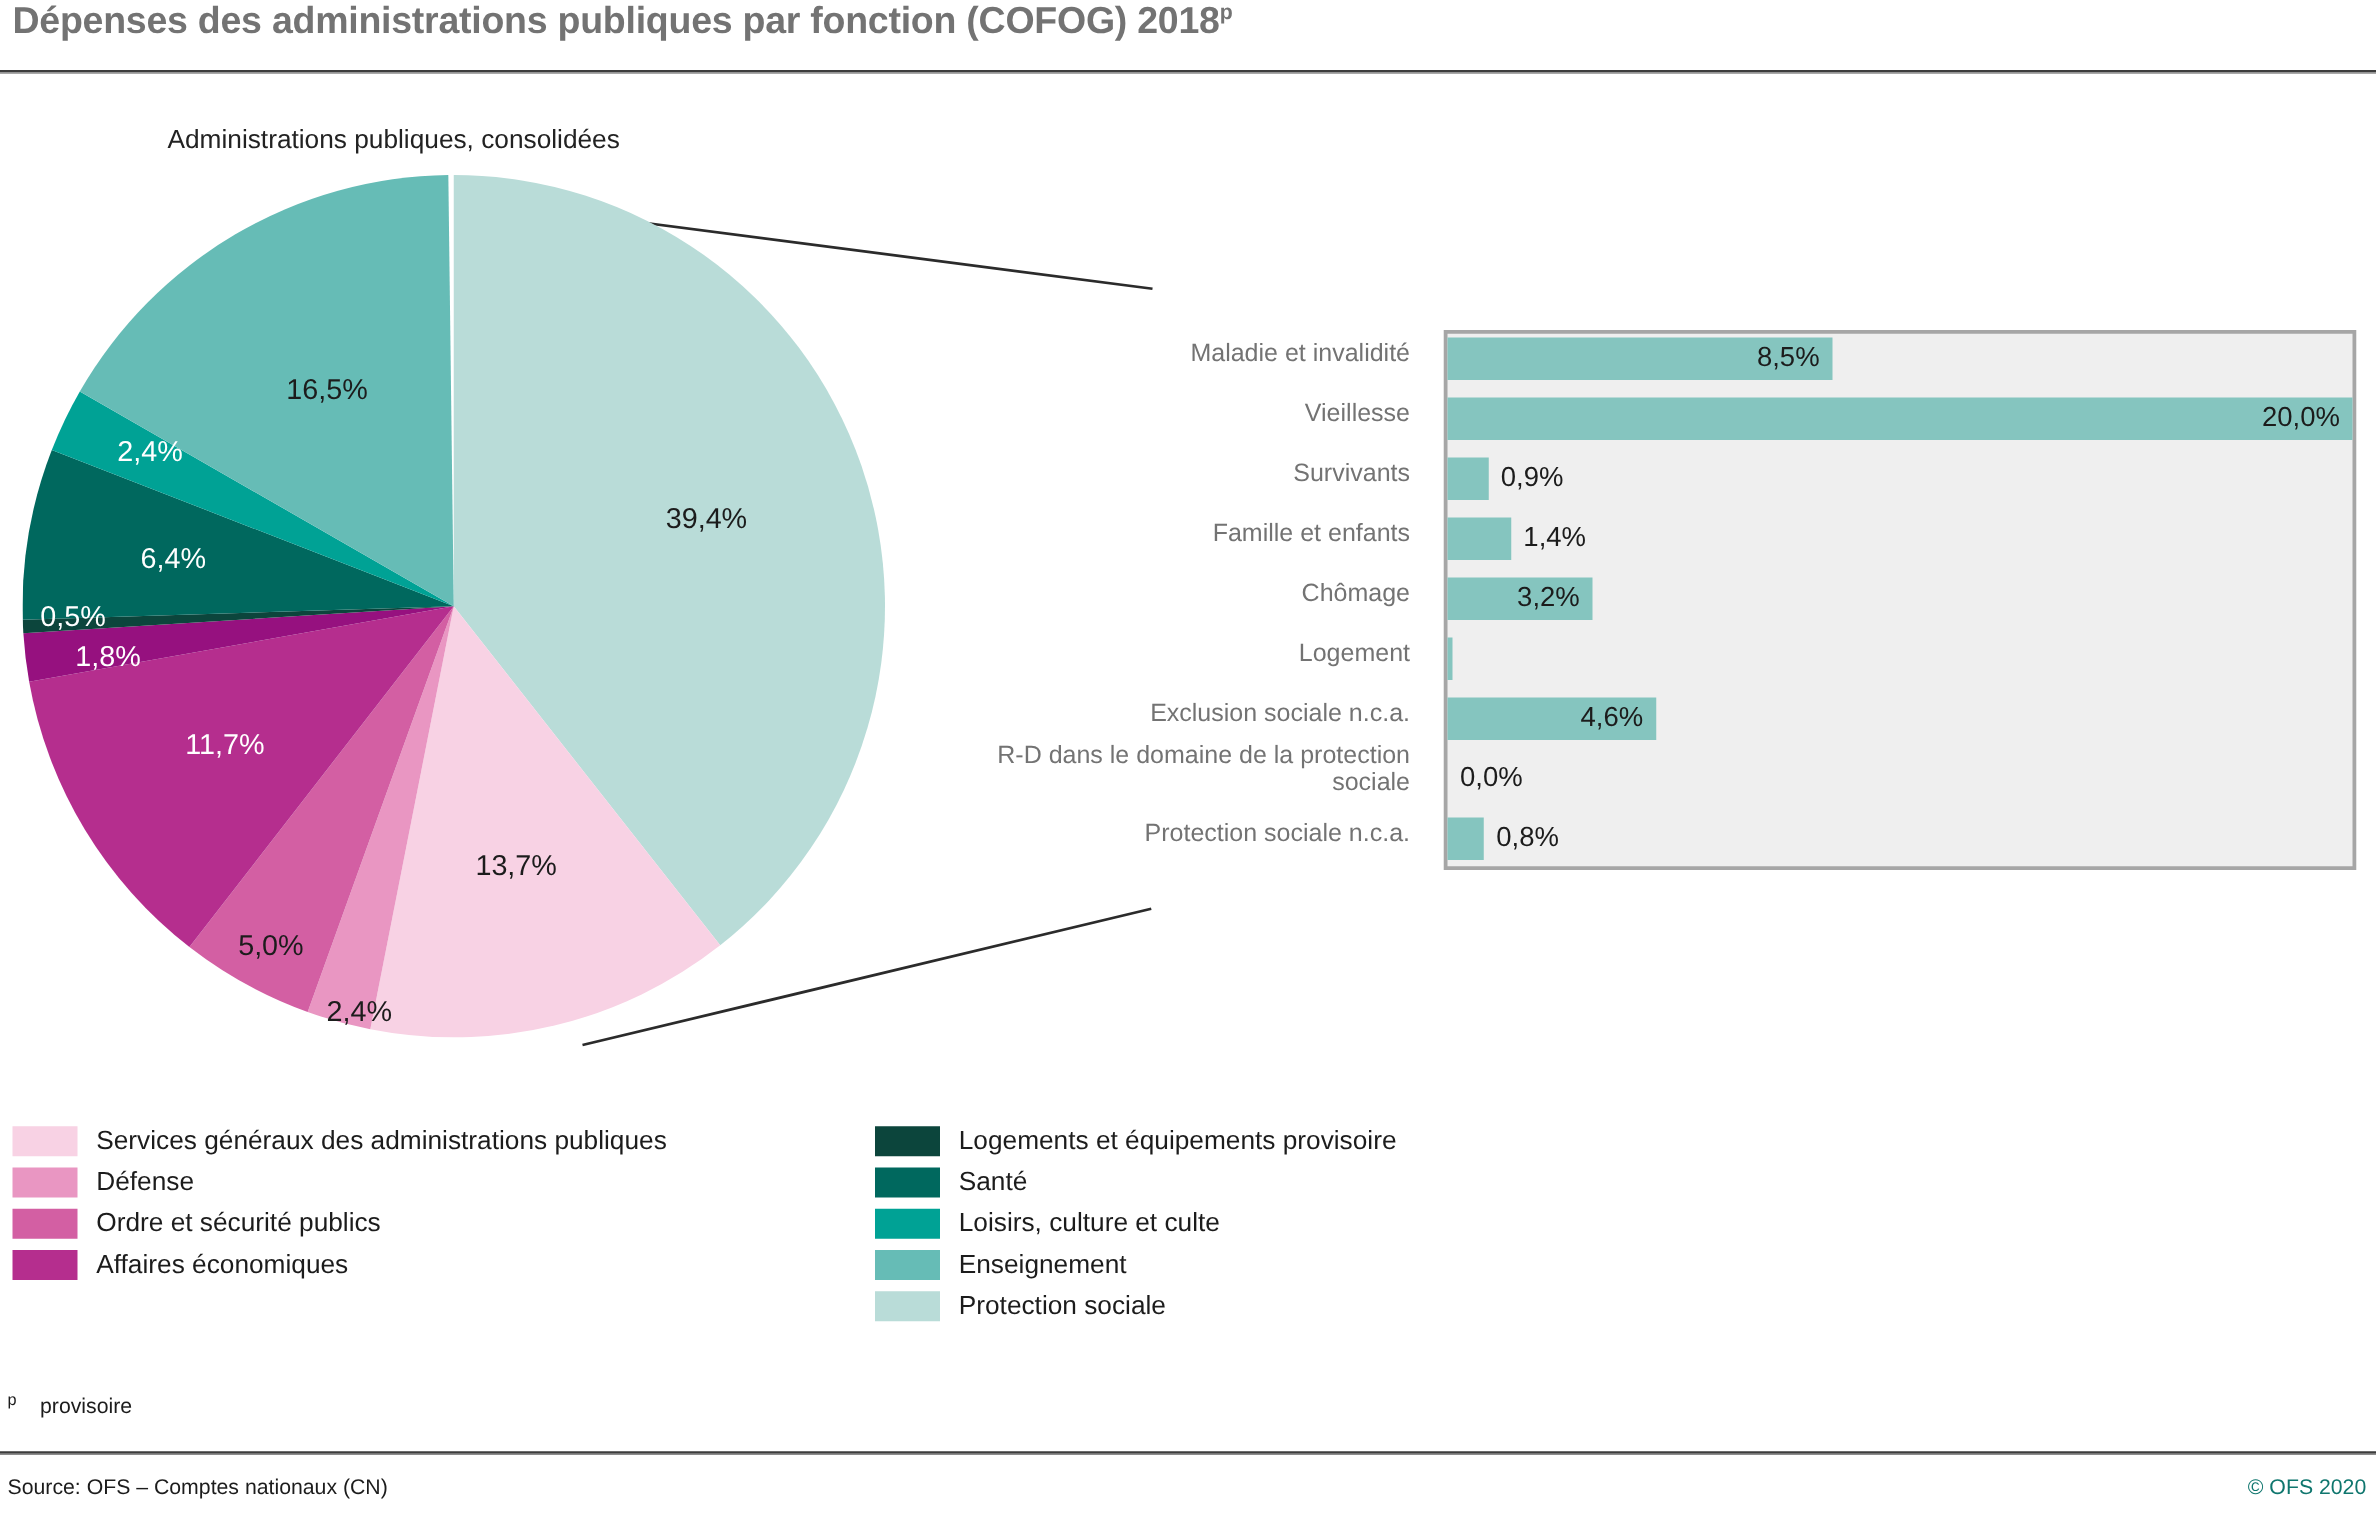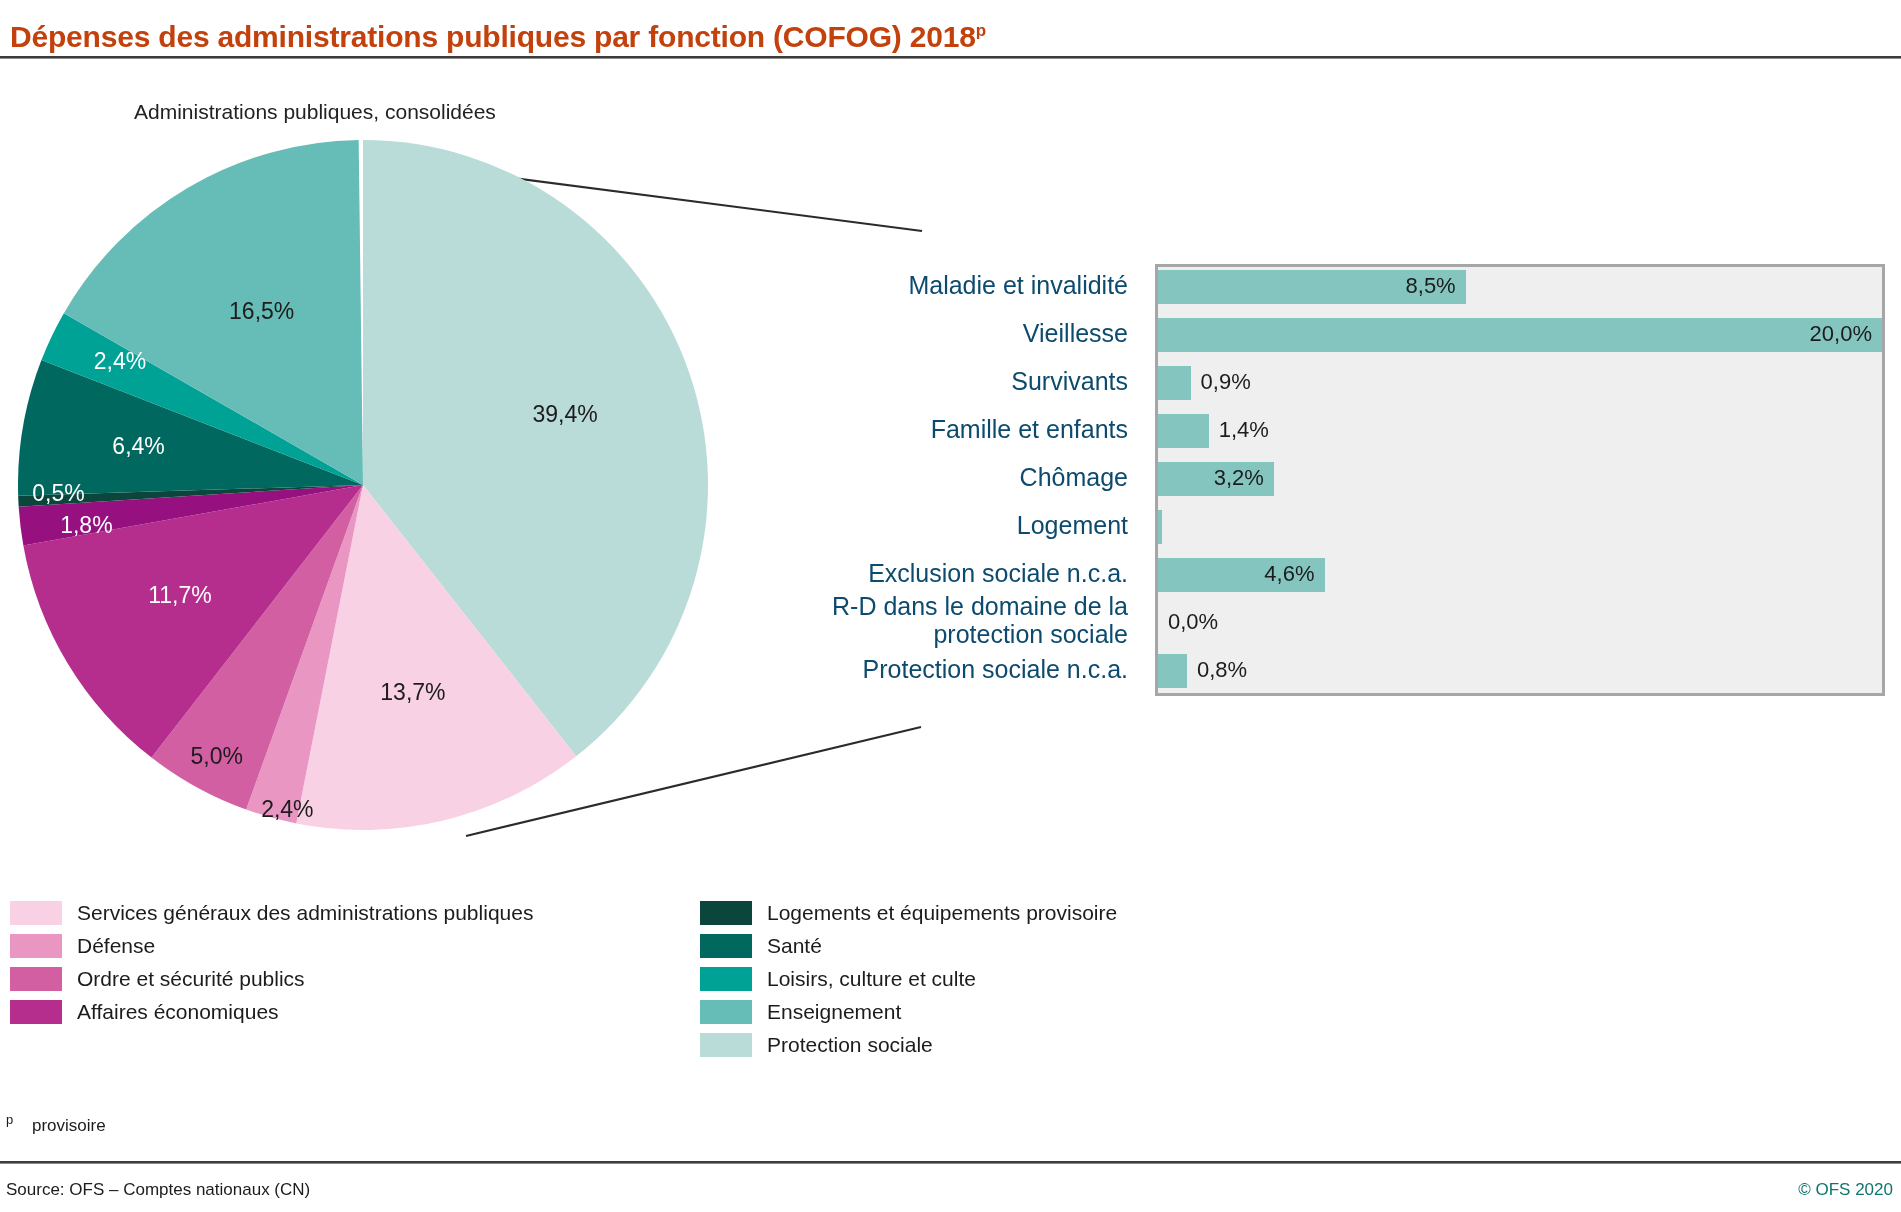--- a/index.html
+++ b/index.html
@@ -18,26 +18,26 @@
   #page {
     position: relative;
     width: 1901px;
     height: 1212px;
   }
 
   
   .chart-title {
     position: absolute;
     left: 10px;
-    top: 20px;
+    top: 0;
     font-size: 30px;
     font-weight: bold;
     letter-spacing: -0.2px;
     white-space: nowrap;
-    color: #c2410c;
+    color: #737373;
   }
   .chart-title sup {
     font-size: 17px;
     font-weight: bold;
     vertical-align: super;
   }
   .title-rule {
     position: absolute;
     left: 0px;
     top: 56px;
@@ -126,22 +126,22 @@
     position: absolute;
     left: 620px;
     top: 264px;
     width: 522px;
     height: 432px;
   }
   .cat-item {
     position: absolute;
     right: 14px;
     text-align: right;
-    font-size: 25px;
-    color: #0c4a6e;
+    font-size: 20px;
+    color: #737373;
     line-height: 1.1;
   }
 
   
   .legend {
     position: absolute;
     left: 10px;
     top: 896px;
     width: 1500px;
     height: 160px;

